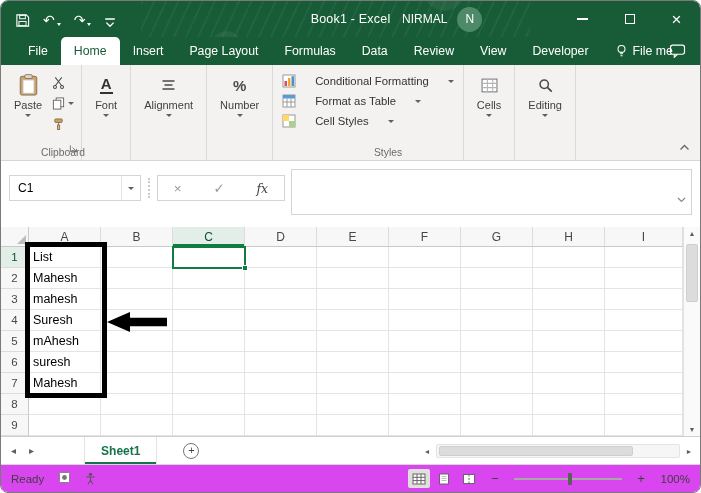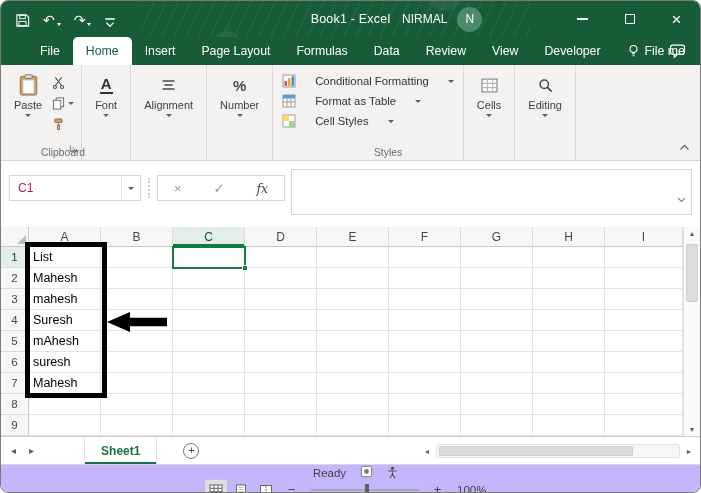--- a/index.html
+++ b/index.html
@@ -22,21 +22,21 @@
   .tb-title{position:absolute;left:0;right:0;text-align:center;font-size:12.5px;letter-spacing:.2px;z-index:1;}
   .tb-user{position:absolute;left:401px;top:0;height:100%;display:flex;align-items:center;gap:10px;font-size:12px;z-index:2;}
   .avatar{width:25px;height:25px;border-radius:50%;background:#4E8A68;display:flex;align-items:center;justify-content:center;font-size:12px;color:#fff;}
   .win-controls{position:absolute;right:0;top:0;height:100%;display:flex;z-index:2;}
   .wc{width:47px;height:100%;display:flex;align-items:center;justify-content:center;}
   .min-bar{width:11px;height:1.5px;background:#fff;display:inline-block;}
   .max-box{width:10px;height:10px;border:1.2px solid #fff;display:inline-block;}
   .close-glyph{font-size:17px;line-height:17px;}
 
   
-  .tabrow{height:28px;background:#185C37;display:flex;align-items:flex-end;padding-left:26px;position:relative;flex-shrink:0;}
+  .tabrow{height:28px;background:#185C37;display:flex;align-items:flex-end;padding-left:14px;position:relative;flex-shrink:0;}
   .rtab{height:28px;line-height:28px;padding:0 13px;font-size:12.3px;color:#fff;white-space:nowrap;}
   .rtab.active{background:#fff;color:#185C37;border-radius:5px 5px 0 0;}
   .tellme{display:flex;align-items:center;gap:6px;color:#fff;font-size:12.3px;height:28px;margin-left:14px;}
   .comment-btn{position:absolute;right:14px;top:7px;}
 
   
   .ribbon{height:96px;background:#F3F2F1;border-bottom:1px solid #D8D6D4;display:flex;position:relative;flex-shrink:0;}
   .rgroup{position:relative;border-right:1px solid #DBD9D7;padding:4px 5px 16px;display:flex;align-items:flex-start;}
   .glabel{position:absolute;bottom:2px;left:0;right:0;text-align:center;font-size:10.3px;color:#6b6b6b;margin-left:40px;}
   .launcher{position:absolute;right:3px;bottom:3px;}
@@ -47,21 +47,21 @@
   .pct{font-size:15px;font-weight:bold;color:#4a4a4a;}
   .smallstack{display:flex;flex-direction:column;gap:6px;padding:6px 2px 0;}
   .smallbtn{display:flex;align-items:center;gap:3px;height:15px;}
   .stylesstack{display:flex;flex-direction:column;gap:6px;padding:5px 4px 0;}
   .stylebtn{display:flex;align-items:center;gap:19px;font-size:11.3px;color:#333;white-space:nowrap;}
   .collapse-btn{position:absolute;right:10px;bottom:5px;}
 
   
   .fbar{height:66px;background:#fff;position:relative;flex-shrink:0;}
   .namebox{position:absolute;left:8px;top:14px;width:132px;height:26px;border:1px solid #D4D4D4;display:flex;align-items:center;background:#fff;}
-  .nb-text{flex:1;padding-left:8px;font-size:12px;color:#be185d;}
+  .nb-text{flex:1;padding-left:8px;font-size:12px;color:#000000;}
   .nb-caret{width:19px;height:100%;border-left:1px solid #E4E4E4;display:flex;align-items:center;justify-content:center;}
   .fdots{position:absolute;left:147px;top:17px;height:20px;border-left:2px dotted #C9C9C9;}
   .fbtns{position:absolute;left:156px;top:14px;width:128px;height:26px;border:1px solid #D4D4D4;background:#fff;display:flex;align-items:center;justify-content:space-around;}
   .fcancel,.fcheck{color:#9a9a9a;font-size:13.5px;}
   .ffx{font-size:12.5px;color:#444;font-style:italic;font-family:"DejaVu Serif","Liberation Serif",serif;}
   .finput{position:absolute;left:290px;right:8px;top:8px;height:46px;border:1px solid #D4D4D4;background:#fff;}
   .fexpand{position:absolute;right:5px;top:19px;}
 
   
   .sheet-area{display:flex;height:209px;flex-shrink:0;}
@@ -85,21 +85,21 @@
   .sheetbar{height:28px;background:#fff;border-top:1px solid #CFCFCF;display:flex;align-items:center;position:relative;flex-shrink:0;}
   .snav{display:flex;gap:13px;padding:0 10px;color:#5f5f5f;font-size:10px;}
   .stab{height:100%;display:flex;align-items:center;padding:0 16px;margin-left:40px;font-size:12px;font-weight:bold;color:#157347;box-shadow:inset 0 -2px 0 #157347;border-left:1px solid #E4E4E4;border-right:1px solid #E4E4E4;background:#fff;}
   .addsheet{width:16px;height:16px;border:1px solid #767676;border-radius:50%;display:flex;align-items:center;justify-content:center;font-size:11px;line-height:11px;color:#444;margin-left:26px;}
   .hscroll{position:absolute;right:4px;top:5px;height:18px;width:276px;display:flex;align-items:center;gap:2px;color:#5f5f5f;}
   .hs-btn{font-size:7px;width:14px;text-align:center;}
   .htrack{flex:1;height:14px;background:#F6F6F6;border:1px solid #E3E3E3;position:relative;border-radius:2px;}
   .hthumb{position:absolute;left:2px;top:1px;bottom:1px;width:80%;background:#DCDCDC;border:1px solid #CFCFCF;border-radius:2px;}
 
   
-  .statusbar{height:28px;background:#c4b5fd;border-top:1px solid #D9D7D5;display:flex;align-items:center;font-size:11.5px;color:#3f3f3f;flex-shrink:0;flex-direction:column;}
+  .statusbar{height:28px;background:#d946ef;border-top:1px solid #D9D7D5;display:flex;align-items:center;font-size:11.5px;color:#3f3f3f;flex-shrink:0;}
   .sb-left{display:flex;align-items:center;gap:14px;padding-left:10px;flex:1;}
   .sb-acc{display:flex;align-items:center;gap:5px;}
   .sb-right{display:flex;align-items:center;gap:8px;padding-right:10px;}
   .viewicons{display:flex;gap:3px;}
   .vicon{width:22px;height:19px;display:flex;align-items:center;justify-content:center;border-radius:2px;}
   .vicon.active{background:#E1DFDD;}
   .zoomtrack{width:108px;height:2px;background:#A9A9A9;position:relative;margin:0 4px;}
   .zoomthumb{position:absolute;left:50%;top:-5px;width:4px;height:12px;background:#5f5f5f;}
   .zoompct{min-width:34px;text-align:right;}
   .zbtn{font-size:13px;color:#3f3f3f;width:14px;text-align:center;}

